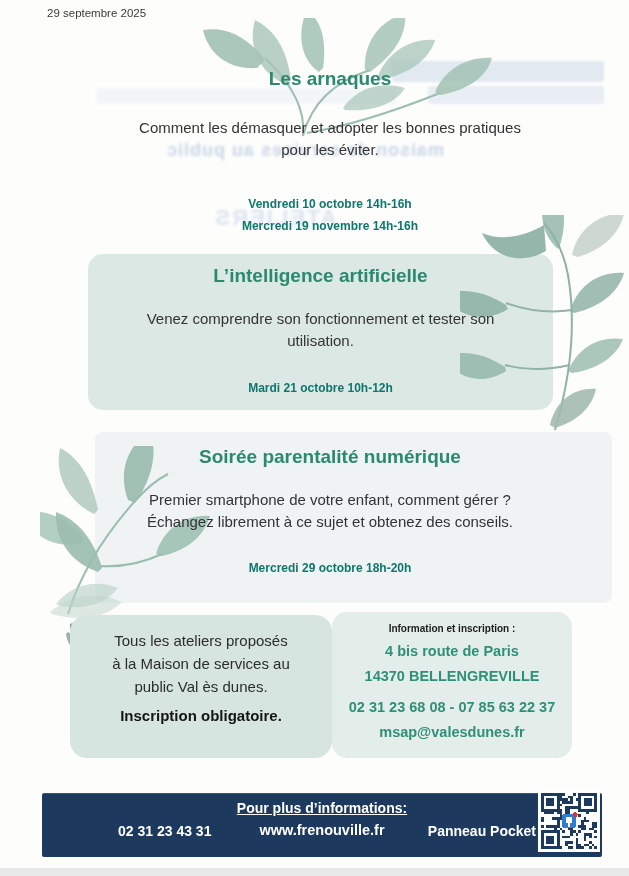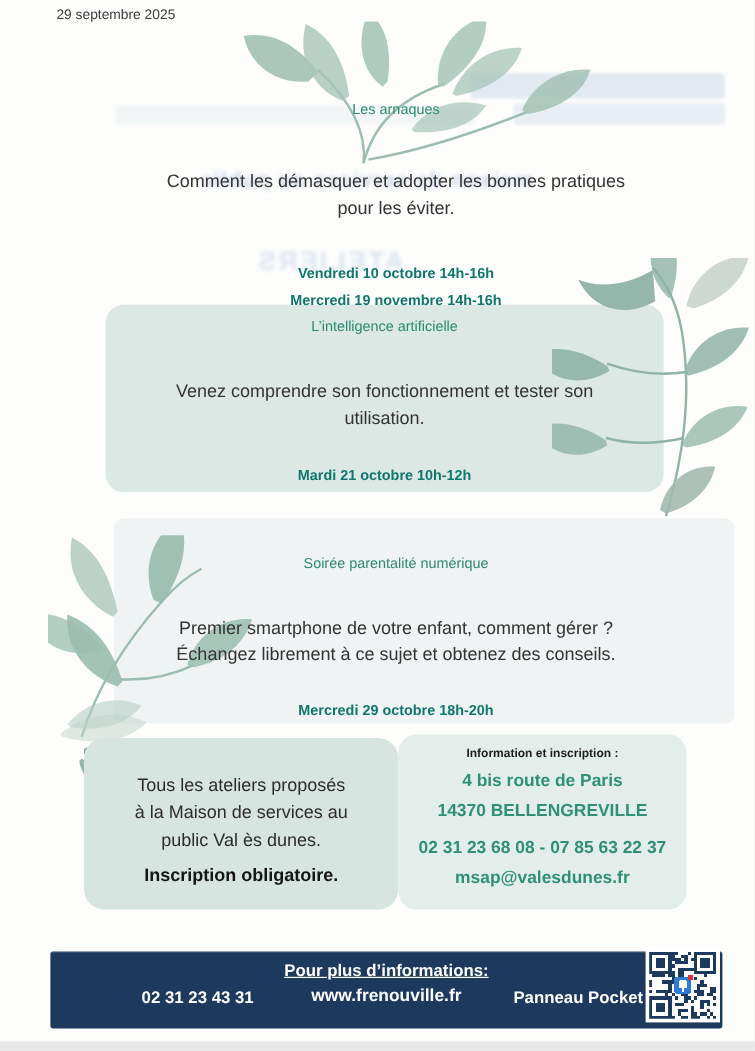--- a/index.html
+++ b/index.html
@@ -21,39 +21,39 @@
   .ghost1{left:105px;top:140px;width:400px;font-size:18px;color:rgba(125,155,200,.40);letter-spacing:1px;}
   .ghost2{left:105px;top:205px;width:340px;font-size:22px;color:rgba(140,170,210,.30);letter-spacing:2px;}
   .ghost3{left:300px;top:546px;width:310px;font-size:30px;color:rgba(150,190,175,.34);letter-spacing:2px;}
   .ghost-band{position:absolute;border-radius:3px;filter:blur(1.2px);pointer-events:none;}
   .band-a{left:392px;top:61px;width:212px;height:21px;background:rgba(193,210,228,.45);}
   .band-b{left:428px;top:86px;width:176px;height:18px;background:rgba(198,214,230,.38);}
   .band-c{left:96px;top:88px;width:300px;height:16px;background:rgba(205,218,230,.20);}
 
   
   .section{position:absolute;left:60px;width:540px;text-align:center;}
-  .sec-title{font-size:12px;font-weight:400;color:#2b8a6e;margin:16px;}
+  .sec-title{font-size:19px;font-weight:700;color:#2b8a6e;margin:0;}
   .sec-body{font-size:15px;line-height:22px;color:#333;margin:0;}
   .sec-date{font-size:12px;font-weight:700;color:#0f766e;line-height:22px;margin:0;}
 
   .box2{
     left:88px;top:254px;width:465px;height:156px;
     background:#dce8e4;border-radius:15px;
   }
   .band3{
     left:95px;top:432px;width:517px;height:171px;
     background:#eff3f3;border-radius:8px;
   }
 
   
   .box-left{
     left:70px;top:615px;width:262px;height:143px;
     background:#d6e5e0;border-radius:17px;
     text-align:center;font-size:15px;line-height:23px;color:#2c2c2c;
-    padding-top:28px;box-sizing:border-box;
+    padding-top:14px;box-sizing:border-box;
   }
   .box-left .bold{font-weight:700;color:#1d1d1d;}
   .box-left .registration{font-weight:700;color:#151515;margin-top:6px;}
   .box-right{
     left:332px;top:612px;width:240px;height:146px;
     background:#e3eeea;border-radius:15px;
     text-align:center;box-sizing:border-box;padding-top:11px;
   }
   .box-right .heading{font-size:10px;font-weight:700;color:#1c1c1c;}
   .box-right .green-line{font-size:14.5px;font-weight:700;color:#2f8f77;margin-top:9px;white-space:nowrap;}
@@ -157,21 +157,21 @@
   <div class="section" style="top:68px;">
     <div class="sec-title">Les arnaques</div>
     <div style="height:27px;"></div>
     <div class="sec-body">Comment les démasquer et adopter les bonnes pratiques</div>
     <div class="sec-body">pour les éviter.</div>
     <div style="height:32px;"></div>
     <div class="sec-date">Vendredi 10 octobre 14h-16h</div>
     <div class="sec-date">Mercredi 19 novembre 14h-16h</div>
   </div>
 
-  <div class="section" style="top:249px;left:88px;width:465px;">
+  <div class="section" style="top:265px;left:88px;width:465px;">
     <div class="sec-title">L’intelligence artificielle</div>
     <div style="height:21px;"></div>
     <div class="sec-body">Venez comprendre son fonctionnement et tester son</div>
     <div class="sec-body">utilisation.</div>
     <div style="height:25px;"></div>
     <div class="sec-date">Mardi 21 octobre 10h-12h</div>
   </div>
 
   <div class="section" style="top:446px;">
     <div class="sec-title">Soirée parentalité numérique</div>

